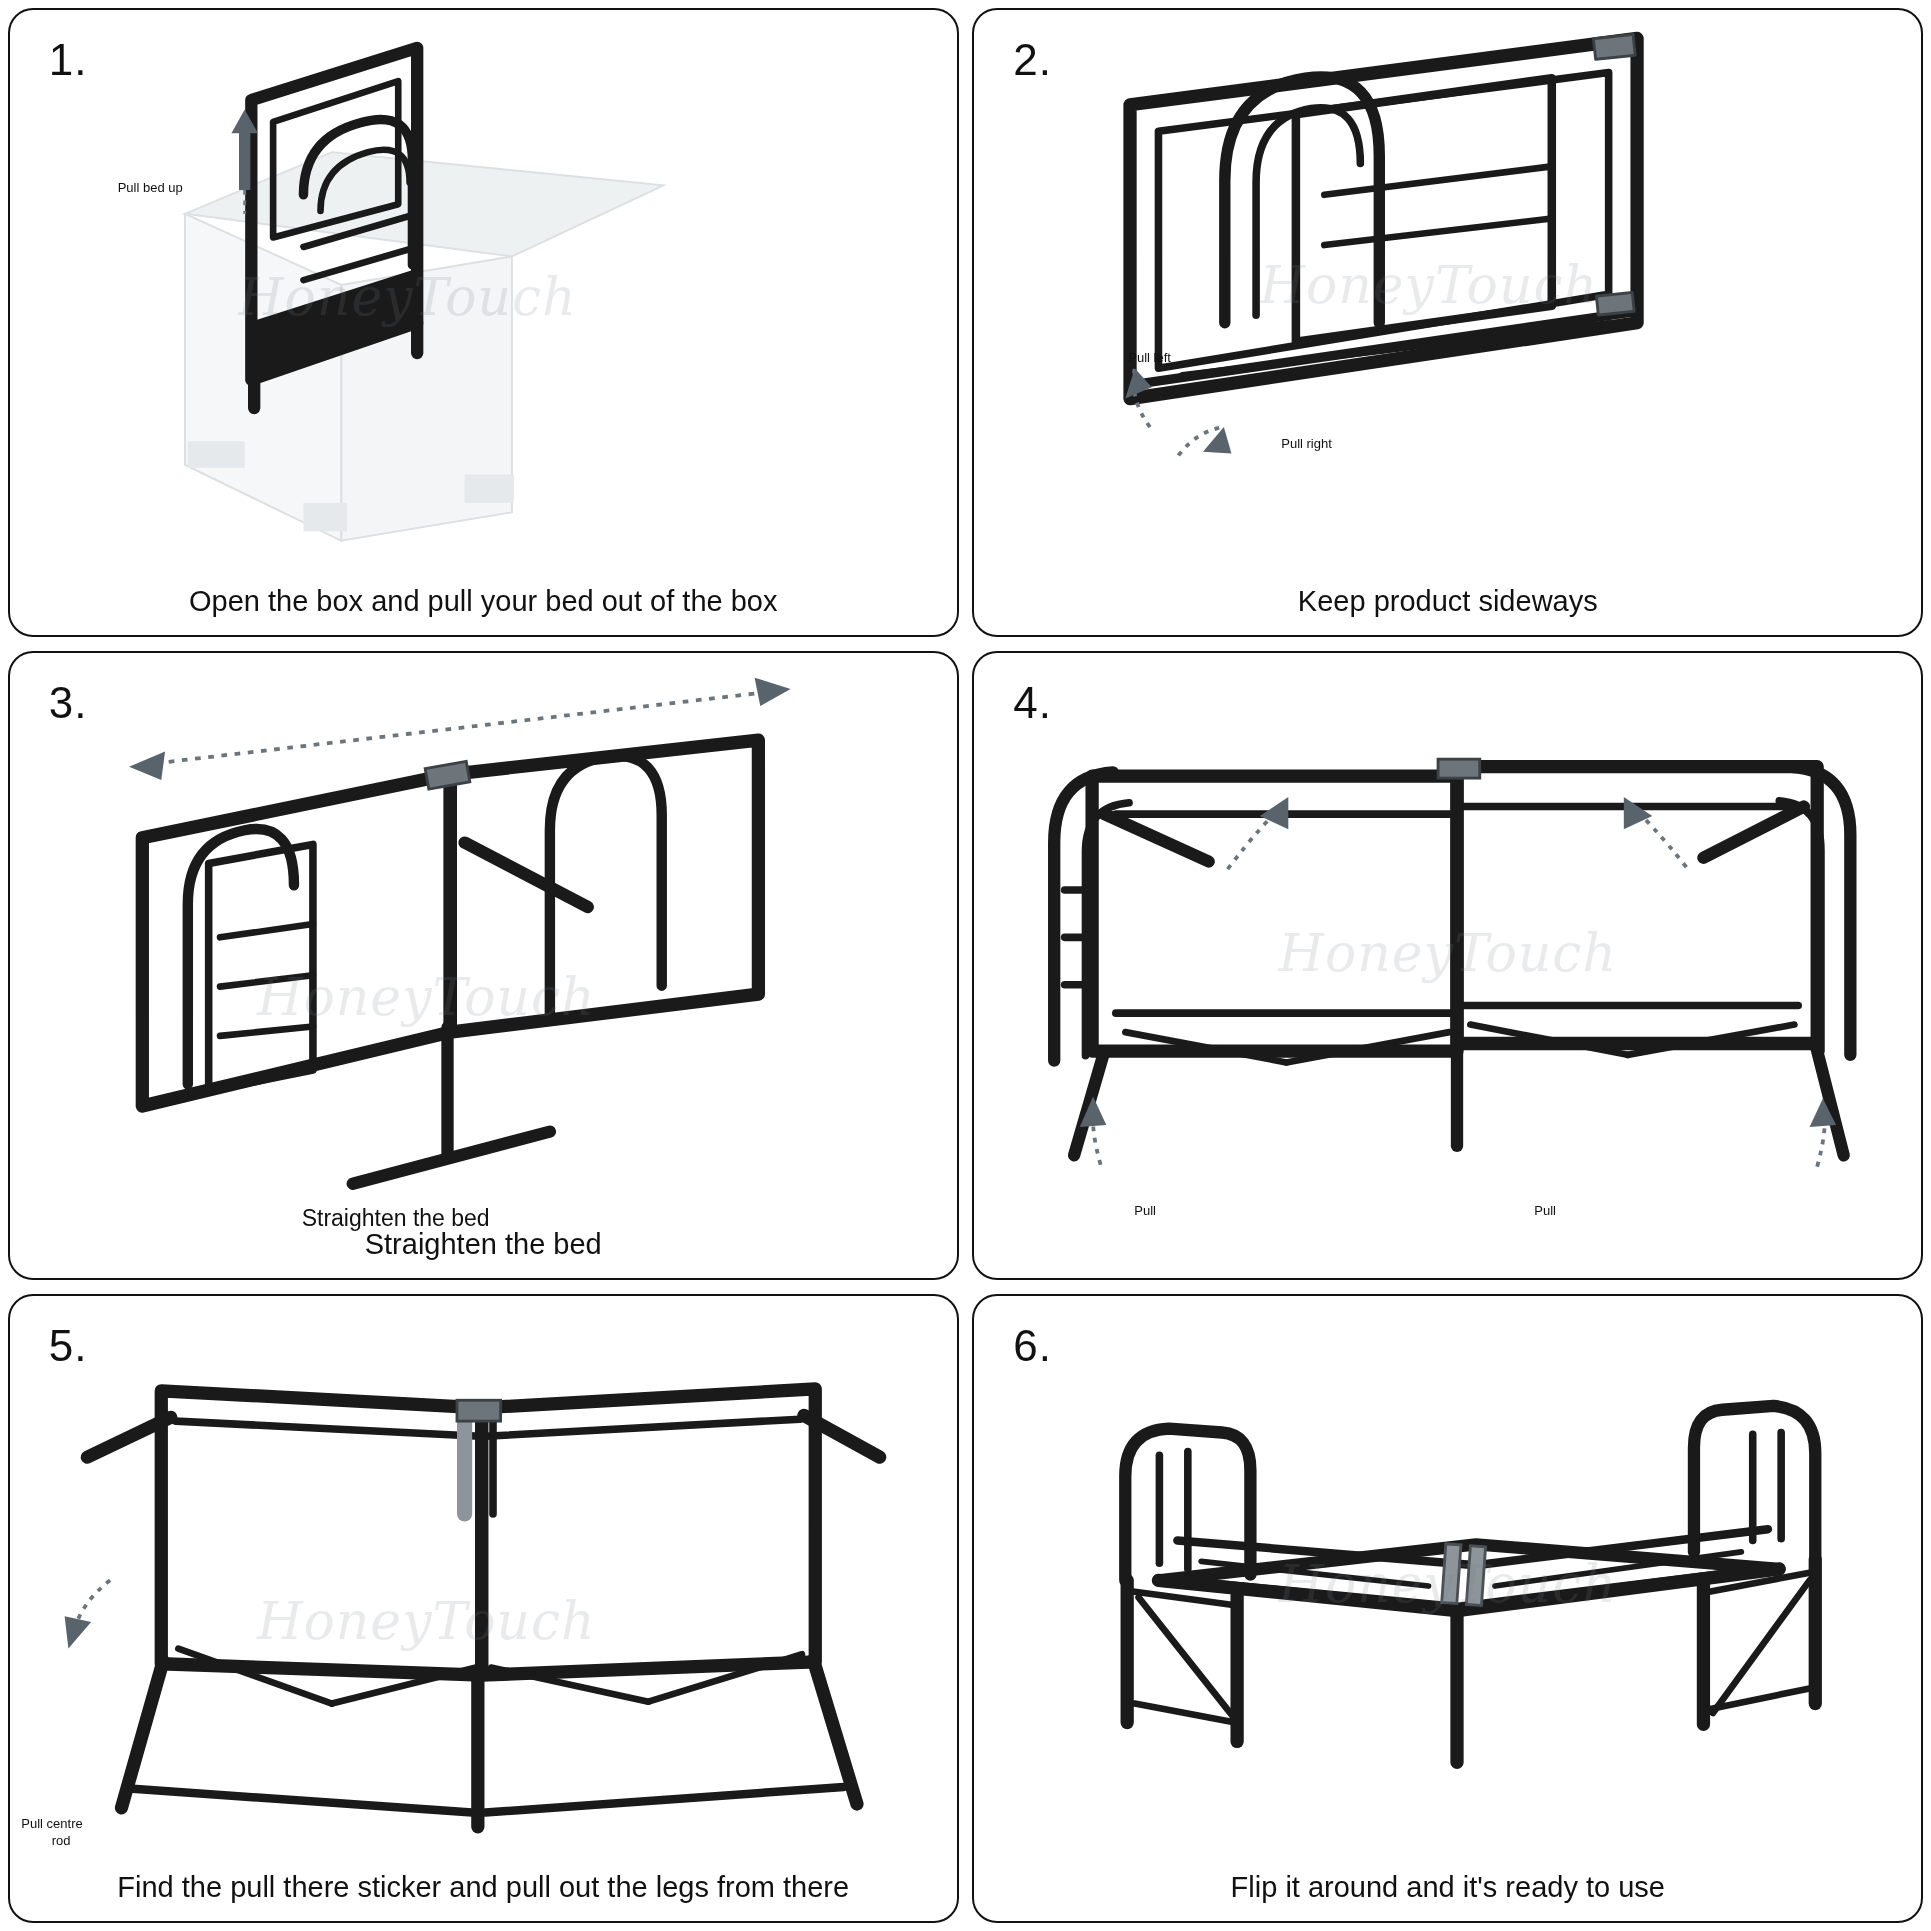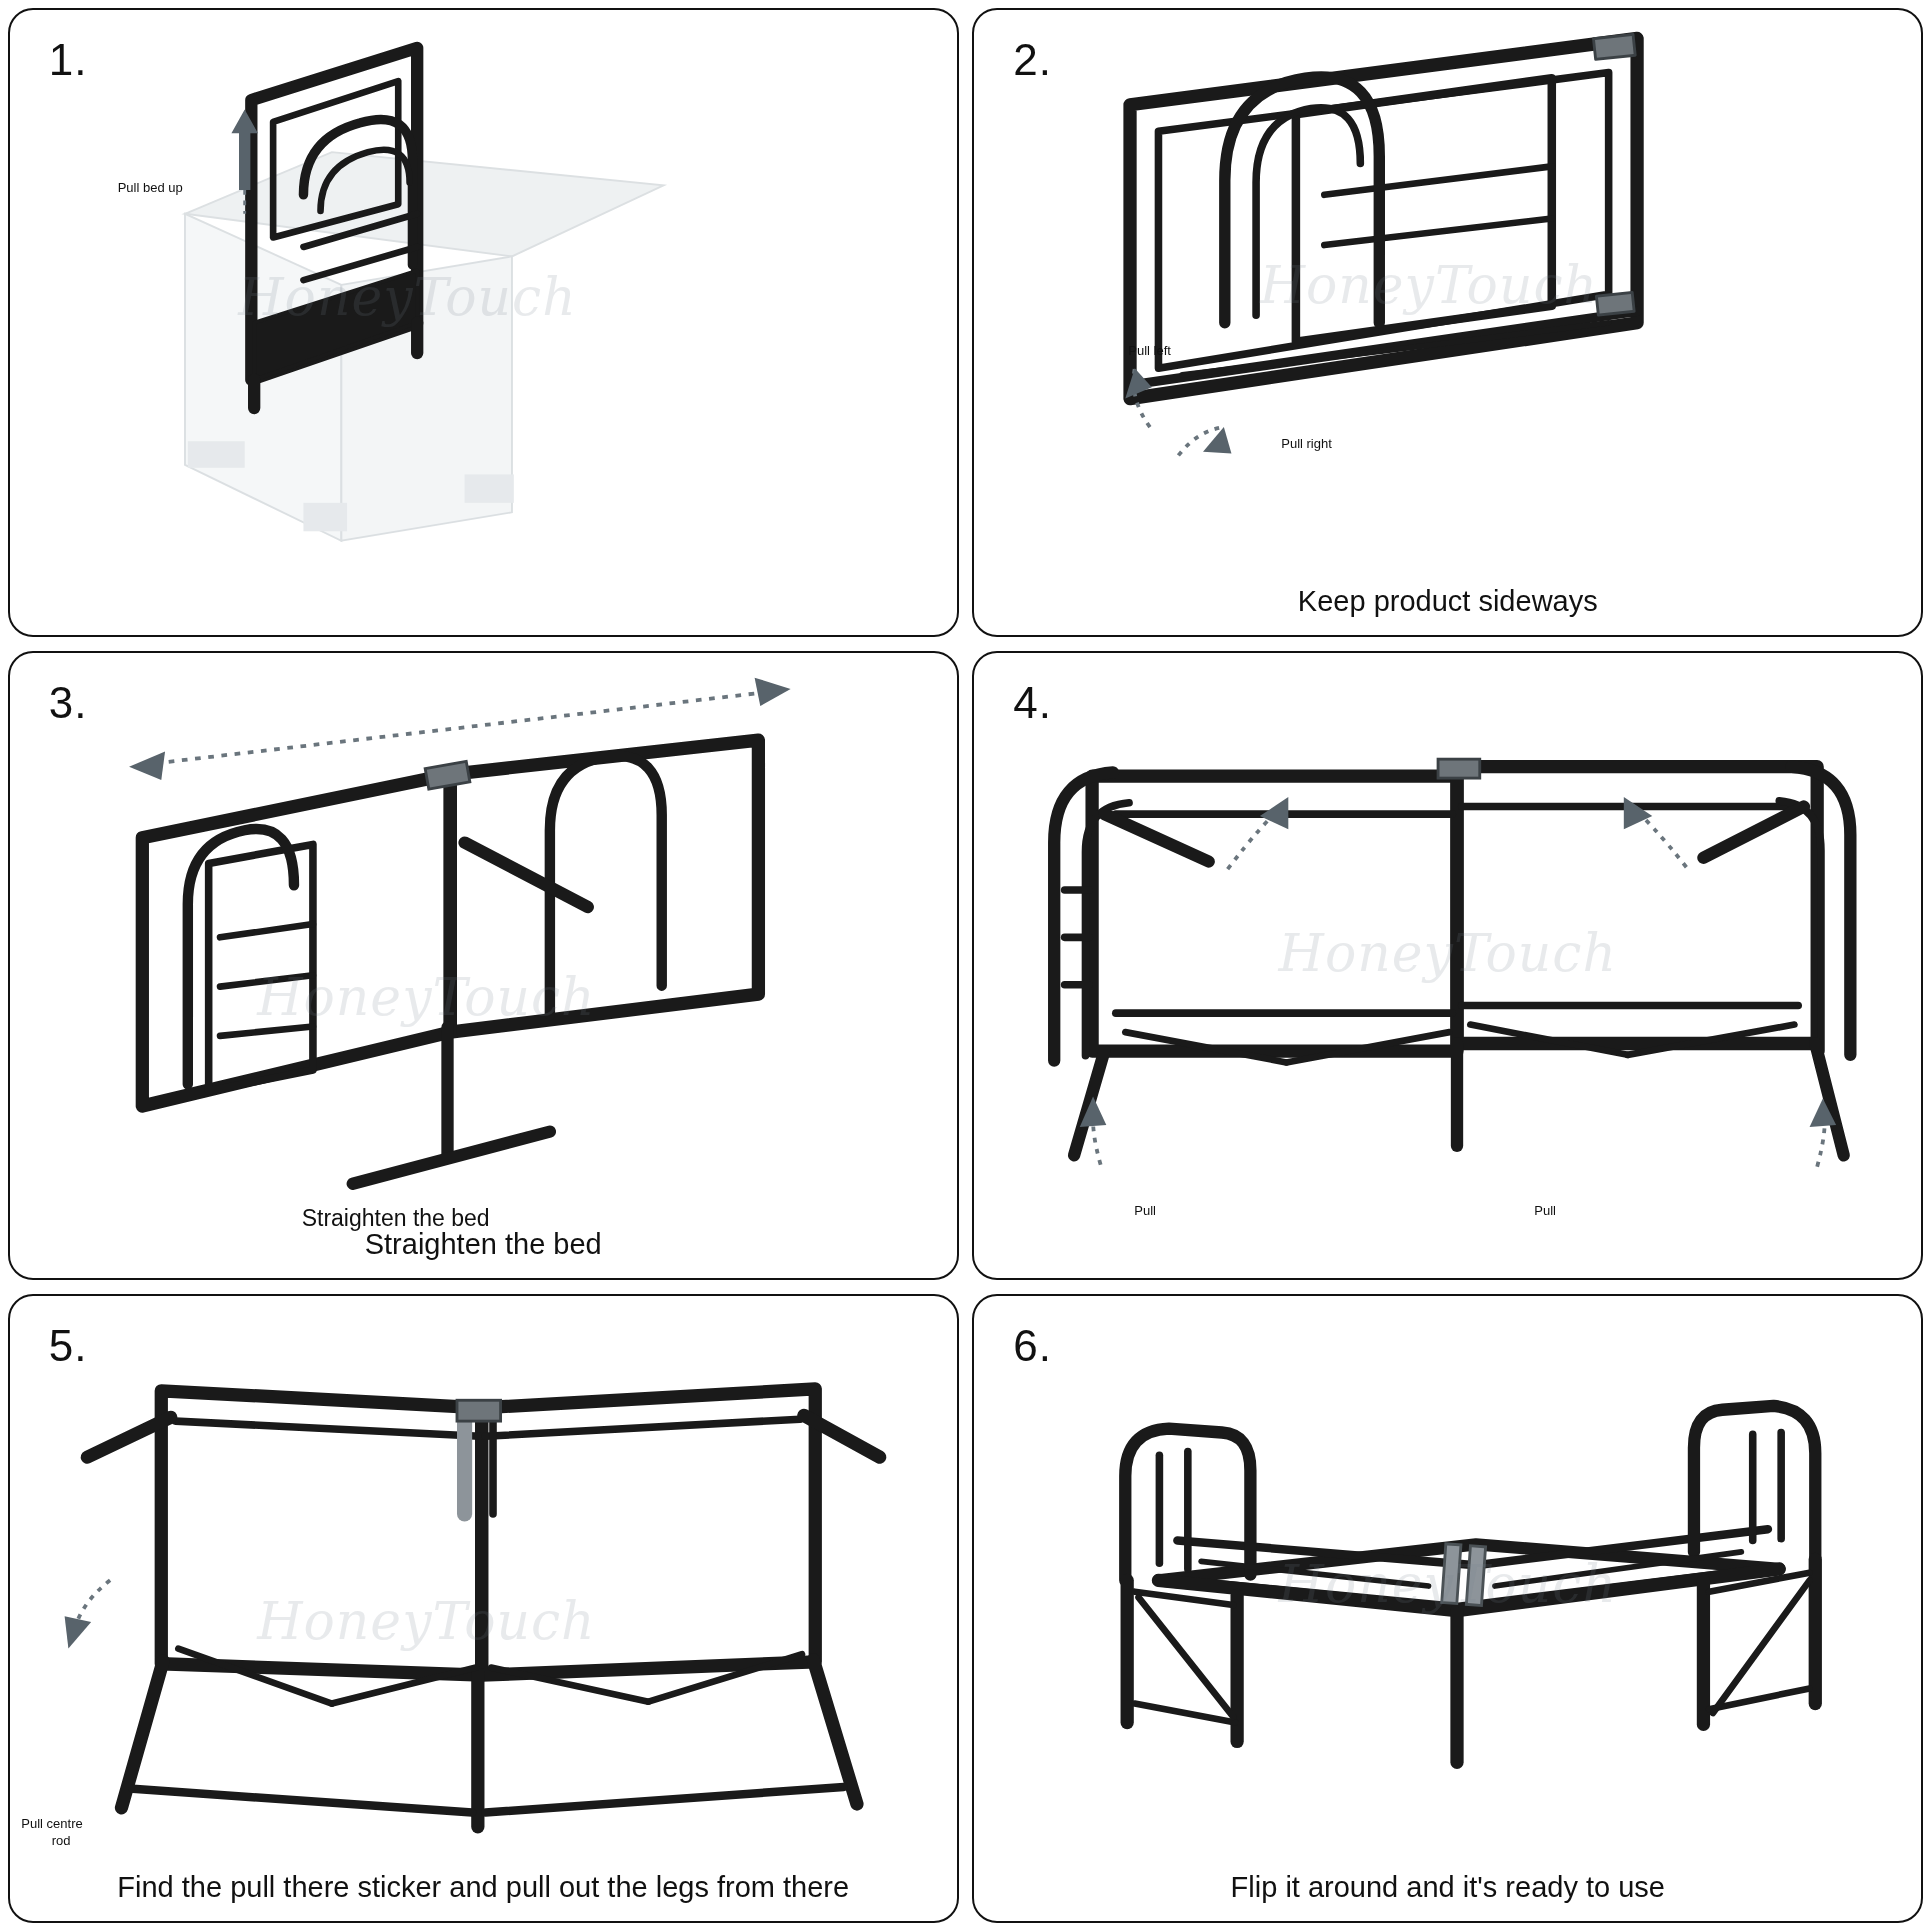--- a/index.html
+++ b/index.html
@@ -119,20 +119,21 @@
           <g fill="#58636b">
             <polygon points="238,105 252,130 244,130 244,190 232,190 232,130 224,130"></polygon>
           </g>
           <line x1="238" y1="190" x2="238" y2="215" stroke="#6a757d" stroke-width="3" stroke-dasharray="5,6"></line>
         </svg>
       </div>
       <div class="wm" style="left:42%; top:46%;">
         <span>HoneyTouch</span>
       </div>
       <div class="lbl" style="left:108px; top:170px;">Pull bed up</div>
+      <div class="caption">Open the box and pull your bed out of the box</div>
     </div>
 
     <div class="panel">
       <div class="step-num">2.</div>
       <div class="art">
         <svg viewBox="0 0 980 660" preserveAspectRatio="xMidYMid meet">
           <g fill="none" stroke="#1a1a1a" stroke-width="12" stroke-linecap="round" stroke-linejoin="round">
 
             <polygon points="155,100 690,30 690,330 155,410" stroke-width="14"></polygon>
             <polygon points="185,128 660,66 660,300 185,378" stroke-width="8"></polygon>
@@ -156,21 +157,21 @@
             <path d="M176,440 q-22,-30 -16,-62" fill="none" stroke="#6a757d" stroke-width="4" stroke-dasharray="5,7"></path>
             <polygon points="160,378 150,410 178,398" fill="#58636b"></polygon>
             <path d="M206,470 q20,-26 48,-30" fill="none" stroke="#6a757d" stroke-width="4" stroke-dasharray="5,7"></path>
             <polygon points="254,440 232,466 262,468" fill="#58636b"></polygon>
           </g>
         </svg>
       </div>
       <div class="wm" style="left:48%; top:44%;">
         <span>HoneyTouch</span>
       </div>
-      <div class="lbl" style="left:154px; top:333px;text-align:right;">Pull left</div>
+      <div class="lbl" style="left:154px; top:340px;text-align:right;">Pull left</div>
       <div class="lbl" style="left:307px; top:404px;margin-top:22px;">Pull right</div>
       <div class="caption">Keep product sideways</div>
     </div>
 
     <div class="panel">
       <div class="step-num">3.</div>
       <div class="art">
         <svg viewBox="0 0 980 660" preserveAspectRatio="xMidYMid meet">
 
           <g>

